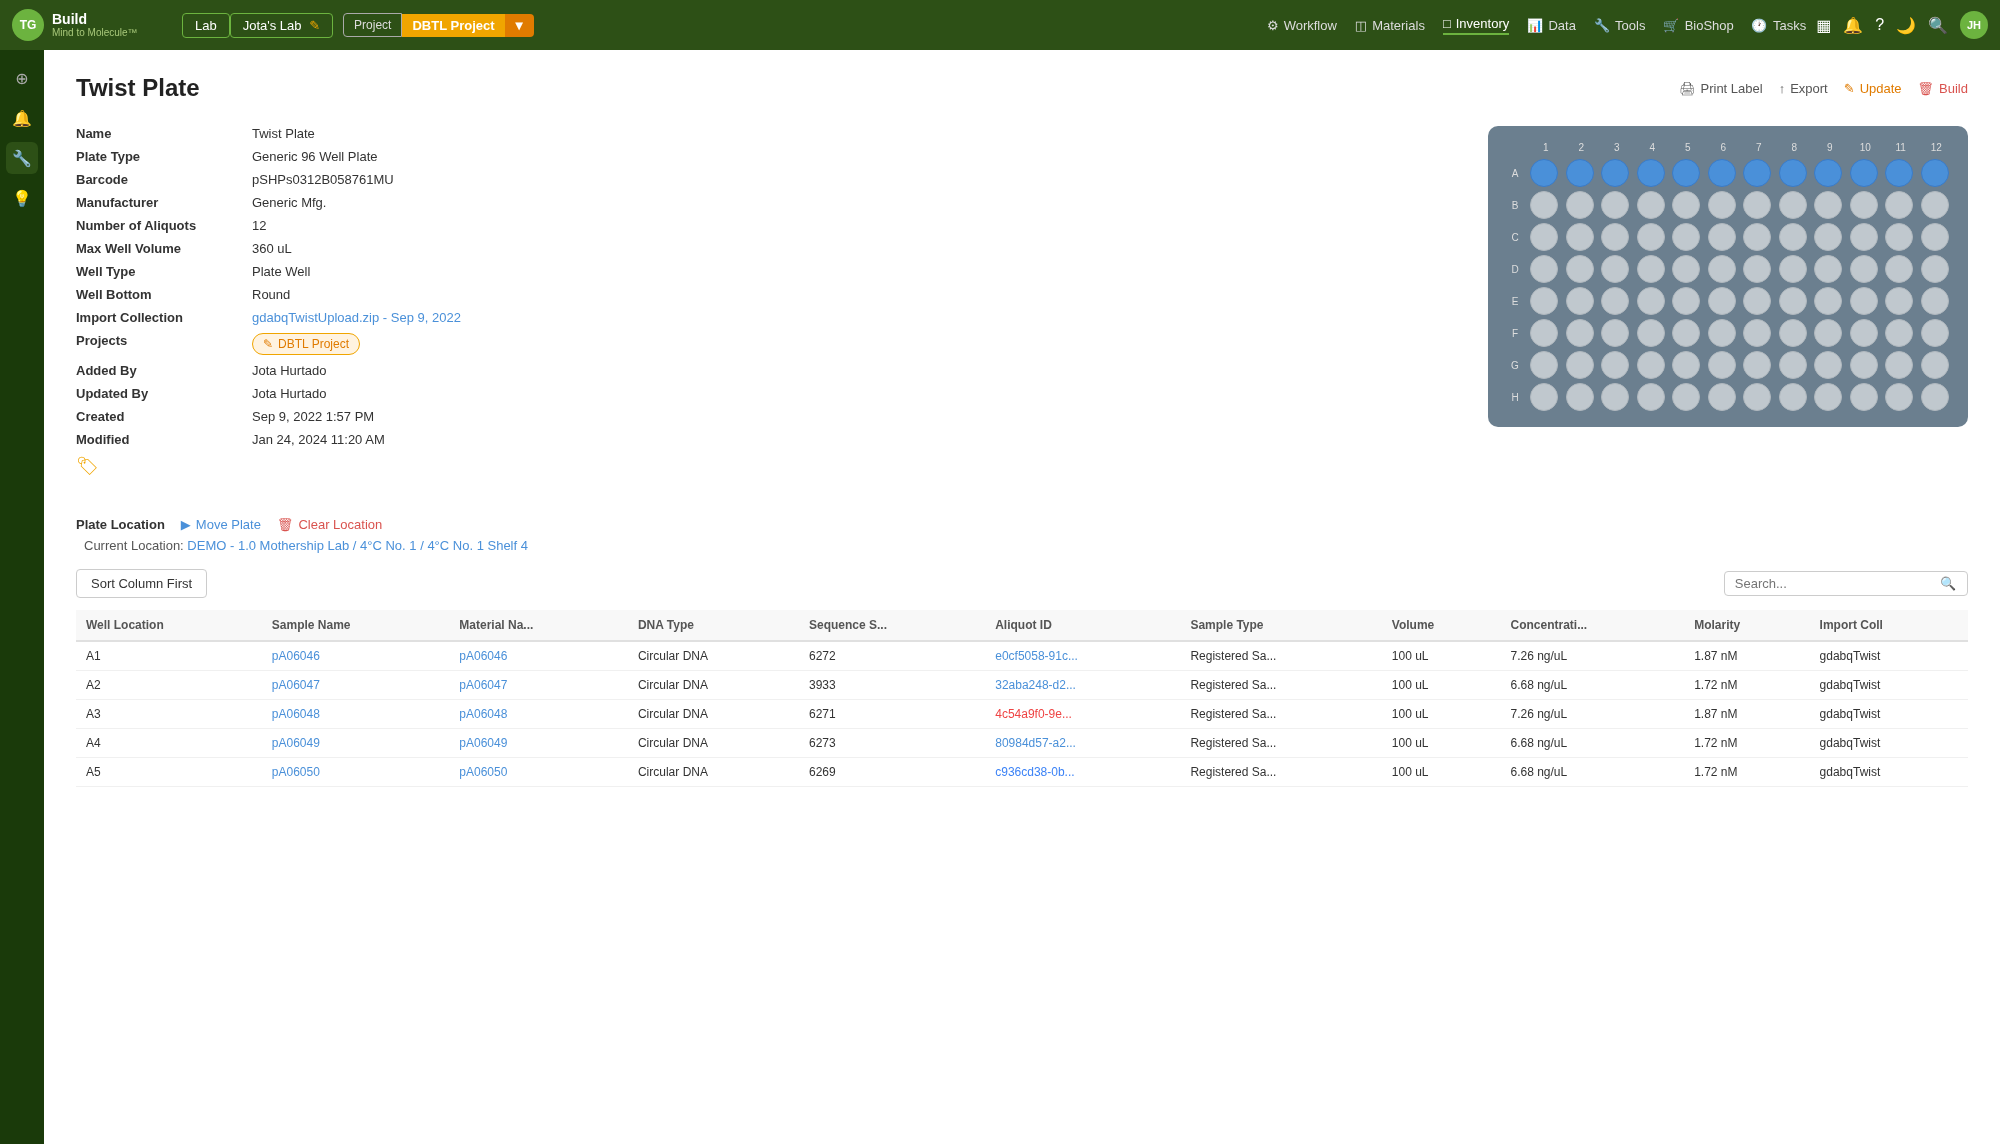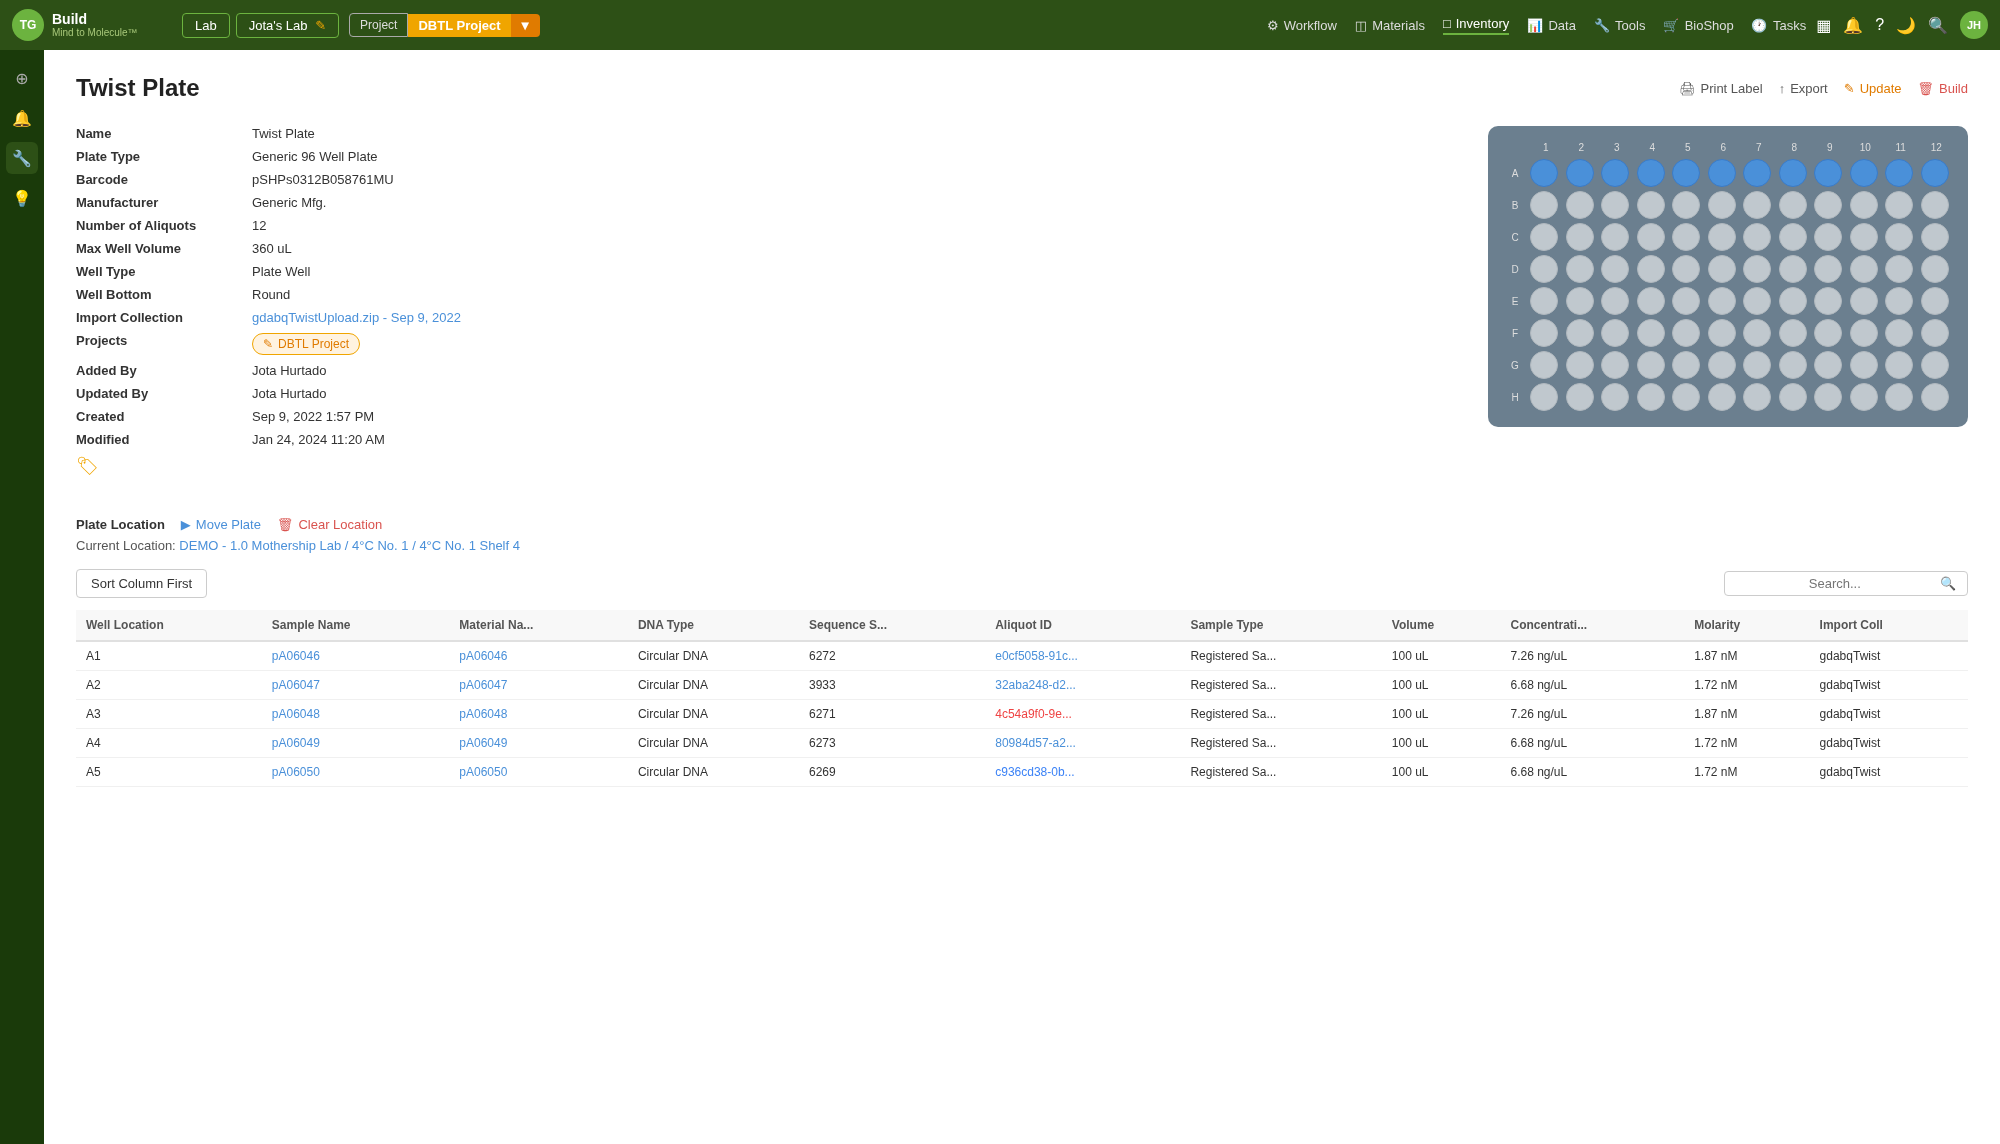--- a/index.html
+++ b/index.html
@@ -13,21 +13,21 @@
       align-items: center;
       padding: 0 12px;
       gap: 10px;
       position: fixed; top: 0; left: 0; right: 0; z-index: 100;
     }
     .logo-area { display: flex; align-items: center; gap: 8px; color: white; min-width: 160px; }
     .logo-circle { width: 32px; height: 32px; border-radius: 50%; background: #6cb33f; display: flex; align-items: center; justify-content: center; color: white; font-weight: bold; font-size: 12px; }
     .logo-text { line-height: 1.2; }
     .logo-title { font-weight: bold; font-size: 14px; color: white; }
     .logo-sub { font-size: 10px; color: #a8c87a; }
-    .nav-buttons { display: flex; align-items: flex-end; gap: 6px; }
+    .nav-buttons { display: flex; align-items: flex-end; }
     .nav-btn-outline { background: transparent; border: 1px solid #6cb33f; color: white; padding: 4px 12px; border-radius: 4px; cursor: pointer; font-size: 13px; }
     .project-group { display: flex; align-items: center; gap: 0; }
     .project-label { background: transparent; border: 1px solid #aaa; color: #ddd; padding: 4px 10px; border-radius: 4px 0 0 4px; font-size: 12px; }
     .project-name { background: #f0a500; border: none; color: white; padding: 4px 10px; font-size: 13px; font-weight: 600; border-radius: 0; }
     .project-arrow { background: #e07b00; border: none; color: white; padding: 4px 8px; border-radius: 0 4px 4px 0; cursor: pointer; }
     .nav-spacer { flex: 1; }
     .nav-links { display: flex; align-items: center; gap: 18px; color: white; }
     .nav-link { display: flex; align-items: center; gap: 5px; color: #ddd; cursor: pointer; font-size: 13px; text-decoration: none; }
     .nav-link.active { color: white; border-bottom: 2px solid #6cb33f; padding-bottom: 2px; }
     .nav-icons { display: flex; align-items: center; gap: 12px; color: white; }
@@ -80,29 +80,29 @@
       min-width: 480px;
       max-width: 520px;
     }
 
     
     .plate-location-section { margin-bottom: 16px; }
     .plate-location-header { display: flex; align-items: center; gap: 16px; margin-bottom: 6px; }
     .plate-location-title { font-weight: 600; font-size: 13px; color: #333; }
     .move-plate-btn { display: flex; align-items: center; gap: 5px; color: #4a90d9; background: none; border: none; cursor: pointer; font-size: 13px; }
     .clear-location-btn { display: flex; align-items: center; gap: 5px; color: #d9534f; background: none; border: none; cursor: pointer; font-size: 13px; }
-    .current-location { font-size: 13px; color: #555; }
+    .current-location { font-size: 13px; color: #555; margin-left: 8px; }
     .current-location a { color: #4a90d9; cursor: pointer; }
 
     
     .table-section { margin-top: 16px; }
     .table-toolbar { display: flex; align-items: center; justify-content: space-between; margin-bottom: 12px; }
     .sort-col-btn { background: white; border: 1px solid #ccc; padding: 6px 14px; border-radius: 4px; cursor: pointer; font-size: 13px; color: #333; }
     .search-box { display: flex; align-items: center; border: 1px solid #ccc; border-radius: 4px; padding: 4px 10px; gap: 6px; background: white; }
-    .search-input { border: none; outline: none; font-size: 13px; width: 200px; text-align: center; }
+    .search-input { border: none; outline: none; font-size: 13px; width: 200px; }
     .search-icon { color: #aaa; }
 
     
     .data-table { width: 100%; border-collapse: collapse; font-size: 12px; }
     .data-table th { background: #f8f8f8; border-bottom: 2px solid #e0e0e0; padding: 8px 10px; text-align: left; font-weight: 600; color: #555; white-space: nowrap; }
     .data-table td { padding: 7px 10px; border-bottom: 1px solid #f0f0f0; white-space: nowrap; }
     .cell-link { color: #4a90d9; cursor: pointer; }
 
     
     .tag-area { margin-bottom: 16px; }

